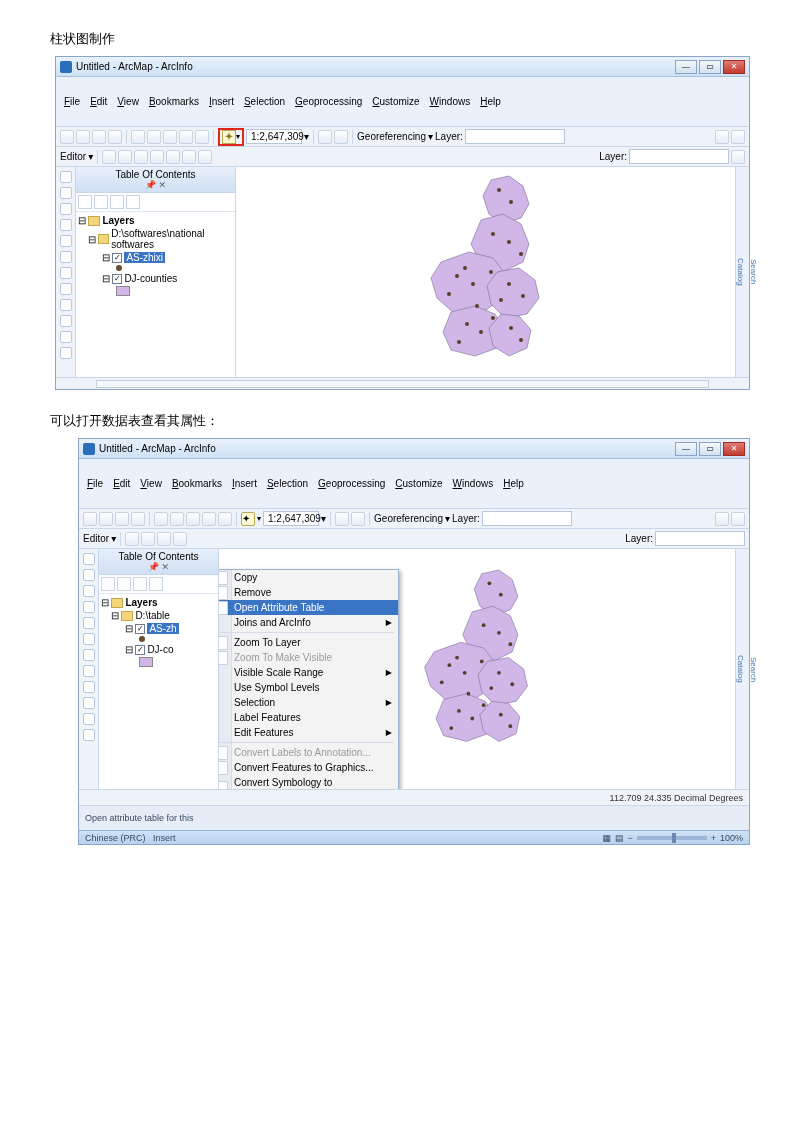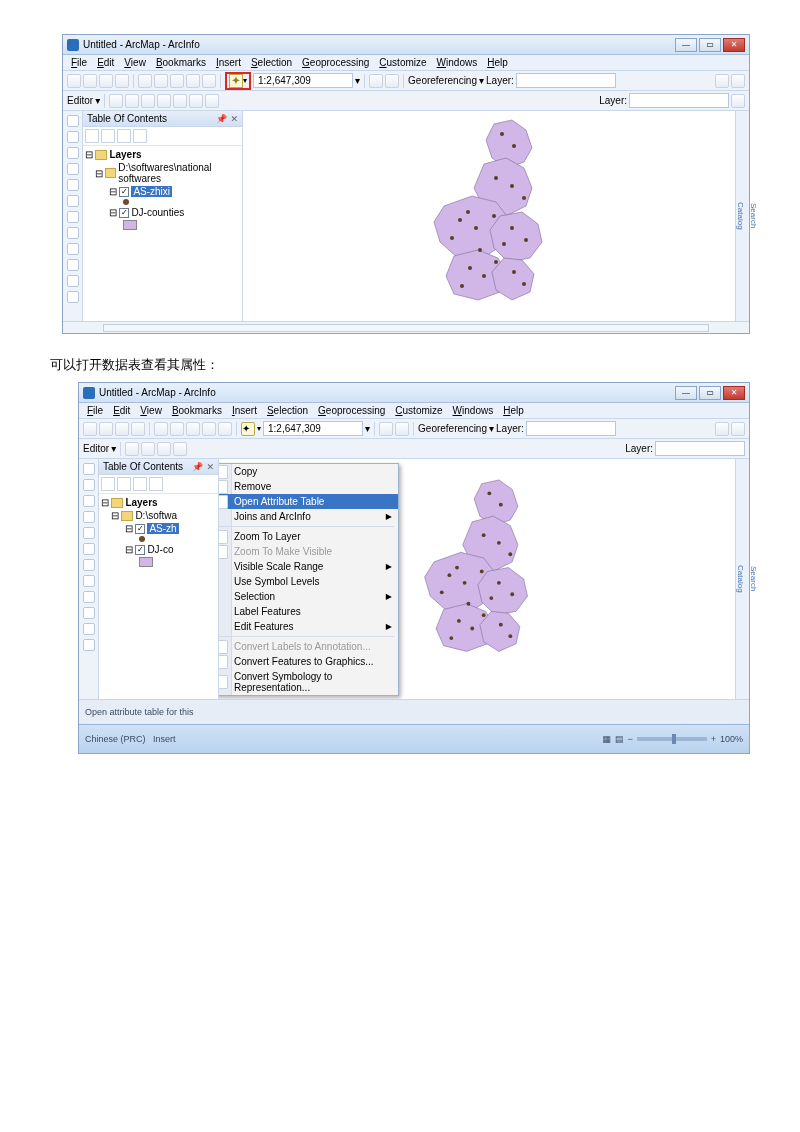--- a/index.html
+++ b/index.html
@@ -1,44 +1,44 @@
 <!DOCTYPE html>
 <html><head>
 <meta charset="utf-8">
 <style>
   * { box-sizing: border-box; margin: 0; padding: 0; }
   html, body { width: 800px; font-family: "Microsoft YaHei", Arial, sans-serif; background: #fff; }
   .page { padding: 28px 50px 50px 50px; }
   .doc-line { font-size: 13px; line-height: 1.7; color: #000; }
 
-  .window { border: 1px solid #8aa5c8; background: #d7e4f2; margin: 6px 0 20px 12px; font-family: Tahoma, Arial, sans-serif; }
+  .window { border: 1px solid #8aa5c8; background: #d7e4f2; margin: 6px 0 20px 5px; font-family: Tahoma, Arial, sans-serif; }
   .titlebar { display: flex; align-items: center; height: 20px; background: linear-gradient(#e9f2fb,#cfe1f5); border-bottom: 1px solid #aabfdc; padding: 0 4px; font-size: 10px; }
   .titlebar .icon { width: 12px; height: 12px; background: #2a6ebb; border-radius: 2px; margin-right: 4px; }
   .winbtns { margin-left: auto; display: flex; gap: 2px; }
   .winbtn { width: 22px; height: 14px; border: 1px solid #8aa5c8; background: linear-gradient(#f4f8fd,#d3e1f0); font-size: 8px; display: flex; align-items: center; justify-content: center; }
   .winbtn.close { background: linear-gradient(#e07a74,#c33b2f); color: #fff; border-color: #a02c24; }
 
   .menubar { display: flex; gap: 2px; background: #eaf1fb; padding: 1px 4px; font-size: 10px; border-bottom: 1px solid #c8d6ea; }
-  .menubar span { padding: 1px 4px; }
+  .menubar span { padding: 18px 4px; }
   .menubar span.u::first-letter { text-decoration: underline; }
 
   .toolbar { display: flex; align-items: center; gap: 2px; background: #eef3fa; padding: 2px 4px; border-bottom: 1px solid #c8d6ea; font-size: 10px; height: 20px; }
   .tbtn { width: 14px; height: 14px; border: 1px solid #c7d2e2; background: linear-gradient(#fdfefe,#e6edf7); border-radius: 2px; }
   .sep { width: 1px; height: 14px; background: #c8d6ea; margin: 0 2px; }
   .redbox { border: 2px solid #e1261c; padding: 0 2px; display: flex; align-items: center; }
   .redbox .plus { width: 14px; height: 14px; background: #fff8d6; border: 1px solid #b8a94a; display: flex; align-items: center; justify-content: center; color: #8a7a1a; font-weight: bold; font-size: 10px; }
-  .scale { border: 1px solid #b7c6dd; background: #fff; padding: 0 4px; font-size: 10px; width: 100px; height: 15px; display: flex; align-items: center; }
+  .scale { border: 1px solid #b7c6dd; background: #fff; padding: 0 4px; font-size: 10px; width: 56px; height: 15px; display: flex; align-items: center; }
   .combo { border: 1px solid #b7c6dd; background: #fff; padding: 0 4px; font-size: 10px; height: 15px; display: flex; align-items: center; }
 
   .body { display: flex; background: #fff; height: 210px; position: relative; }
   .leftbar { width: 20px; background: #eef3fa; border-right: 1px solid #c8d6ea; display: flex; flex-direction: column; align-items: center; gap: 4px; padding: 4px 0; }
   .leftbar .ic { width: 12px; height: 12px; border: 1px solid #b7c6dd; background: #fff; border-radius: 2px; }
 
   .toc { width: 160px; background: #fff; border-right: 1px solid #c8d6ea; font-size: 10px; }
-  .toc-title { background: linear-gradient(#e7effa,#d1e0f3); border-bottom: 1px solid #c8d6ea; padding: 2px 4px; display: flex; align-items: center; justify-content: space-between; }
+  .toc-title { background: linear-gradient(#e7effa,#d1e0f3); border-bottom: 1px solid #c8d6ea; padding: 2px 4px; display: flex; align-items: center; justify-content: space-between; flex-direction: column; }
   .toc-pin { font-size: 9px; color: #666; }
   .toc-bar { display: flex; gap: 2px; padding: 2px; border-bottom: 1px solid #dfe7f2; }
   .toc-bar .ic { width: 14px; height: 14px; border: 1px solid #c7d2e2; background: #fff; }
   .tree { padding: 2px 2px; }
   .tree-row { display: flex; align-items: center; gap: 2px; padding: 1px 0; }
   .indent1 { padding-left: 10px; }
   .indent2 { padding-left: 24px; }
   .indent3 { padding-left: 38px; }
   .cb { width: 10px; height: 10px; border: 1px solid #6c7b91; display: inline-flex; align-items: center; justify-content: center; font-size: 8px; background:#fff; }
   .cb.chk::after{content:"✓"; color:#000; font-size:8px;}
@@ -48,40 +48,41 @@
 
   .map { flex: 1; background: #fff; position: relative; overflow: hidden; }
   .map svg { position: absolute; left: 50%; top: 5px; transform: translateX(-50%); }
   .statusbar { height: 16px; background: #eef3fa; border-top: 1px solid #c8d6ea; font-size: 9px; display: flex; align-items: center; padding: 0 6px; justify-content: flex-end; color: #333; }
   .hscroll { height: 12px; background: #eef3fa; border-top: 1px solid #c8d6ea; display: flex; align-items: center; }
   .hscroll .track { flex: 1; height: 8px; border: 1px solid #c2cfe2; background: #f3f6fb; margin: 0 40px; }
 
   .rightbar { width: 14px; background: #eaf1fb; border-left: 1px solid #c8d6ea; display:flex; flex-direction:column; align-items:center; gap:4px; padding:4px 0; font-size:8px; color:#4a76b1; writing-mode: vertical-lr; }
 
   
-  .ctxmenu { position: absolute; left: 130px; top: 4px; width: 190px; background: #f3f3f3; border: 1px solid #9bb2d1; box-shadow: 2px 2px 4px rgba(0,0,0,0.3); font-size: 10px; z-index: 50; }
+  .ctxmenu { position: absolute; left: 130px; top: 20px; width: 190px; background: #f3f3f3; border: 1px solid #9bb2d1; box-shadow: 2px 2px 4px rgba(0,0,0,0.3); font-size: 10px; z-index: 50; }
   .ctxmenu .mi { display: flex; align-items: center; padding: 2px 6px 2px 24px; position: relative; }
   .ctxmenu .mi .micon { position: absolute; left: 4px; width: 14px; height: 14px; border: 1px solid #c8d0de; background: #fff; border-radius:1px; }
   .ctxmenu .mi.hl { background: #3a74c4; color: #fff; }
   .ctxmenu .mi.disabled { color: #9a9a9a; }
   .ctxmenu .msep { height: 1px; background: #d4dbe6; margin: 2px 4px; }
   .ctxmenu .arrow { margin-left: auto; font-size: 8px; }
   .ctxmenu .strip { position:absolute; left:0; top:0; bottom:0; width:22px; background:#e7ecf4; border-right:1px solid #d4dbe6; z-index:-1;}
 
-  .word-status { display:flex; align-items:center; font-size:9px; background:linear-gradient(#cfe1f5,#b9d3ee); border-top:1px solid #9cb5d6; height:29px; padding:0 6px; color:#3a4b63; justify-content:space-between;}
+  .word-status { display:flex; align-items:center; font-size:9px; background:linear-gradient(#cfe1f5,#b9d3ee); border-top:1px solid #9cb5d6; height:14px; padding:0 6px; color:#3a4b63; justify-content:space-between;}
   .zoom { display:flex; align-items:center; gap:4px;}
   .zoom .bar { width:70px; height:4px; background:#9db6d8; position:relative;}
   .zoom .bar::after{content:"";position:absolute;left:50%;top:-3px;width:4px;height:10px;background:#6c88b0;}
 
   .below-hint { height:14px; background:#e7edf6; font-size:9px; padding:12px 6px; display:flex; align-items:center; color:#3a4b63; border-top:1px solid #c8d6ea;}
 </style>
 </head>
 <body>
 
 <div class="page">
+  <div class="doc-line">柱状图制作</div>
 
   <div class="window">
     <div class="titlebar">
       <div class="icon"></div>
       <span>Untitled - ArcMap - ArcInfo</span>
       <div class="winbtns">
         <div class="winbtn">—</div>
         <div class="winbtn">▭</div>
         <div class="winbtn close">✕</div>
       </div>
@@ -335,21 +336,21 @@
         </div>
         <div class="tree">
           <div class="tree-row">
             <span>⊟</span>
               <div class="folder"></div>
             <b>Layers</b>
           </div>
           <div class="tree-row indent1">
             <span>⊟</span>
               <div class="folder"></div>
-            <span>D:\softwa</span>
+            <span>D:\table</span>
           </div>
           <div class="tree-row indent2">
             <span>⊟</span>
               <div class="cb chk"></div>
             <span class="hl">AS-zh</span>
           </div>
           <div class="tree-row indent3">
             <span style="width:6px;height:6px;background:#6b4a2e;border-radius:50%;display:inline-block;"></span>
           </div>
           <div class="tree-row indent2">
@@ -454,20 +455,23 @@
               <span class="micon"></span>
               <span>Convert Symbology to Representation...</span>
             </div>
           </div>
       </div>
       <div class="rightbar">
         <span>Catalog</span>
         <span>Search</span>
       </div>
     </div>
+    <div class="statusbar">
+      <span>112.709  24.335 Decimal Degrees</span>
+    </div>
     <div class="below-hint">Open attribute table for this</div>
     <div class="word-status">
       <span>
         <span>Chinese (PRC)</span> &nbsp;
         <span>Insert</span>
       </span>
       <span class="zoom">
         <span>▦</span>
         <span>▤</span>
         <span>−</span>

